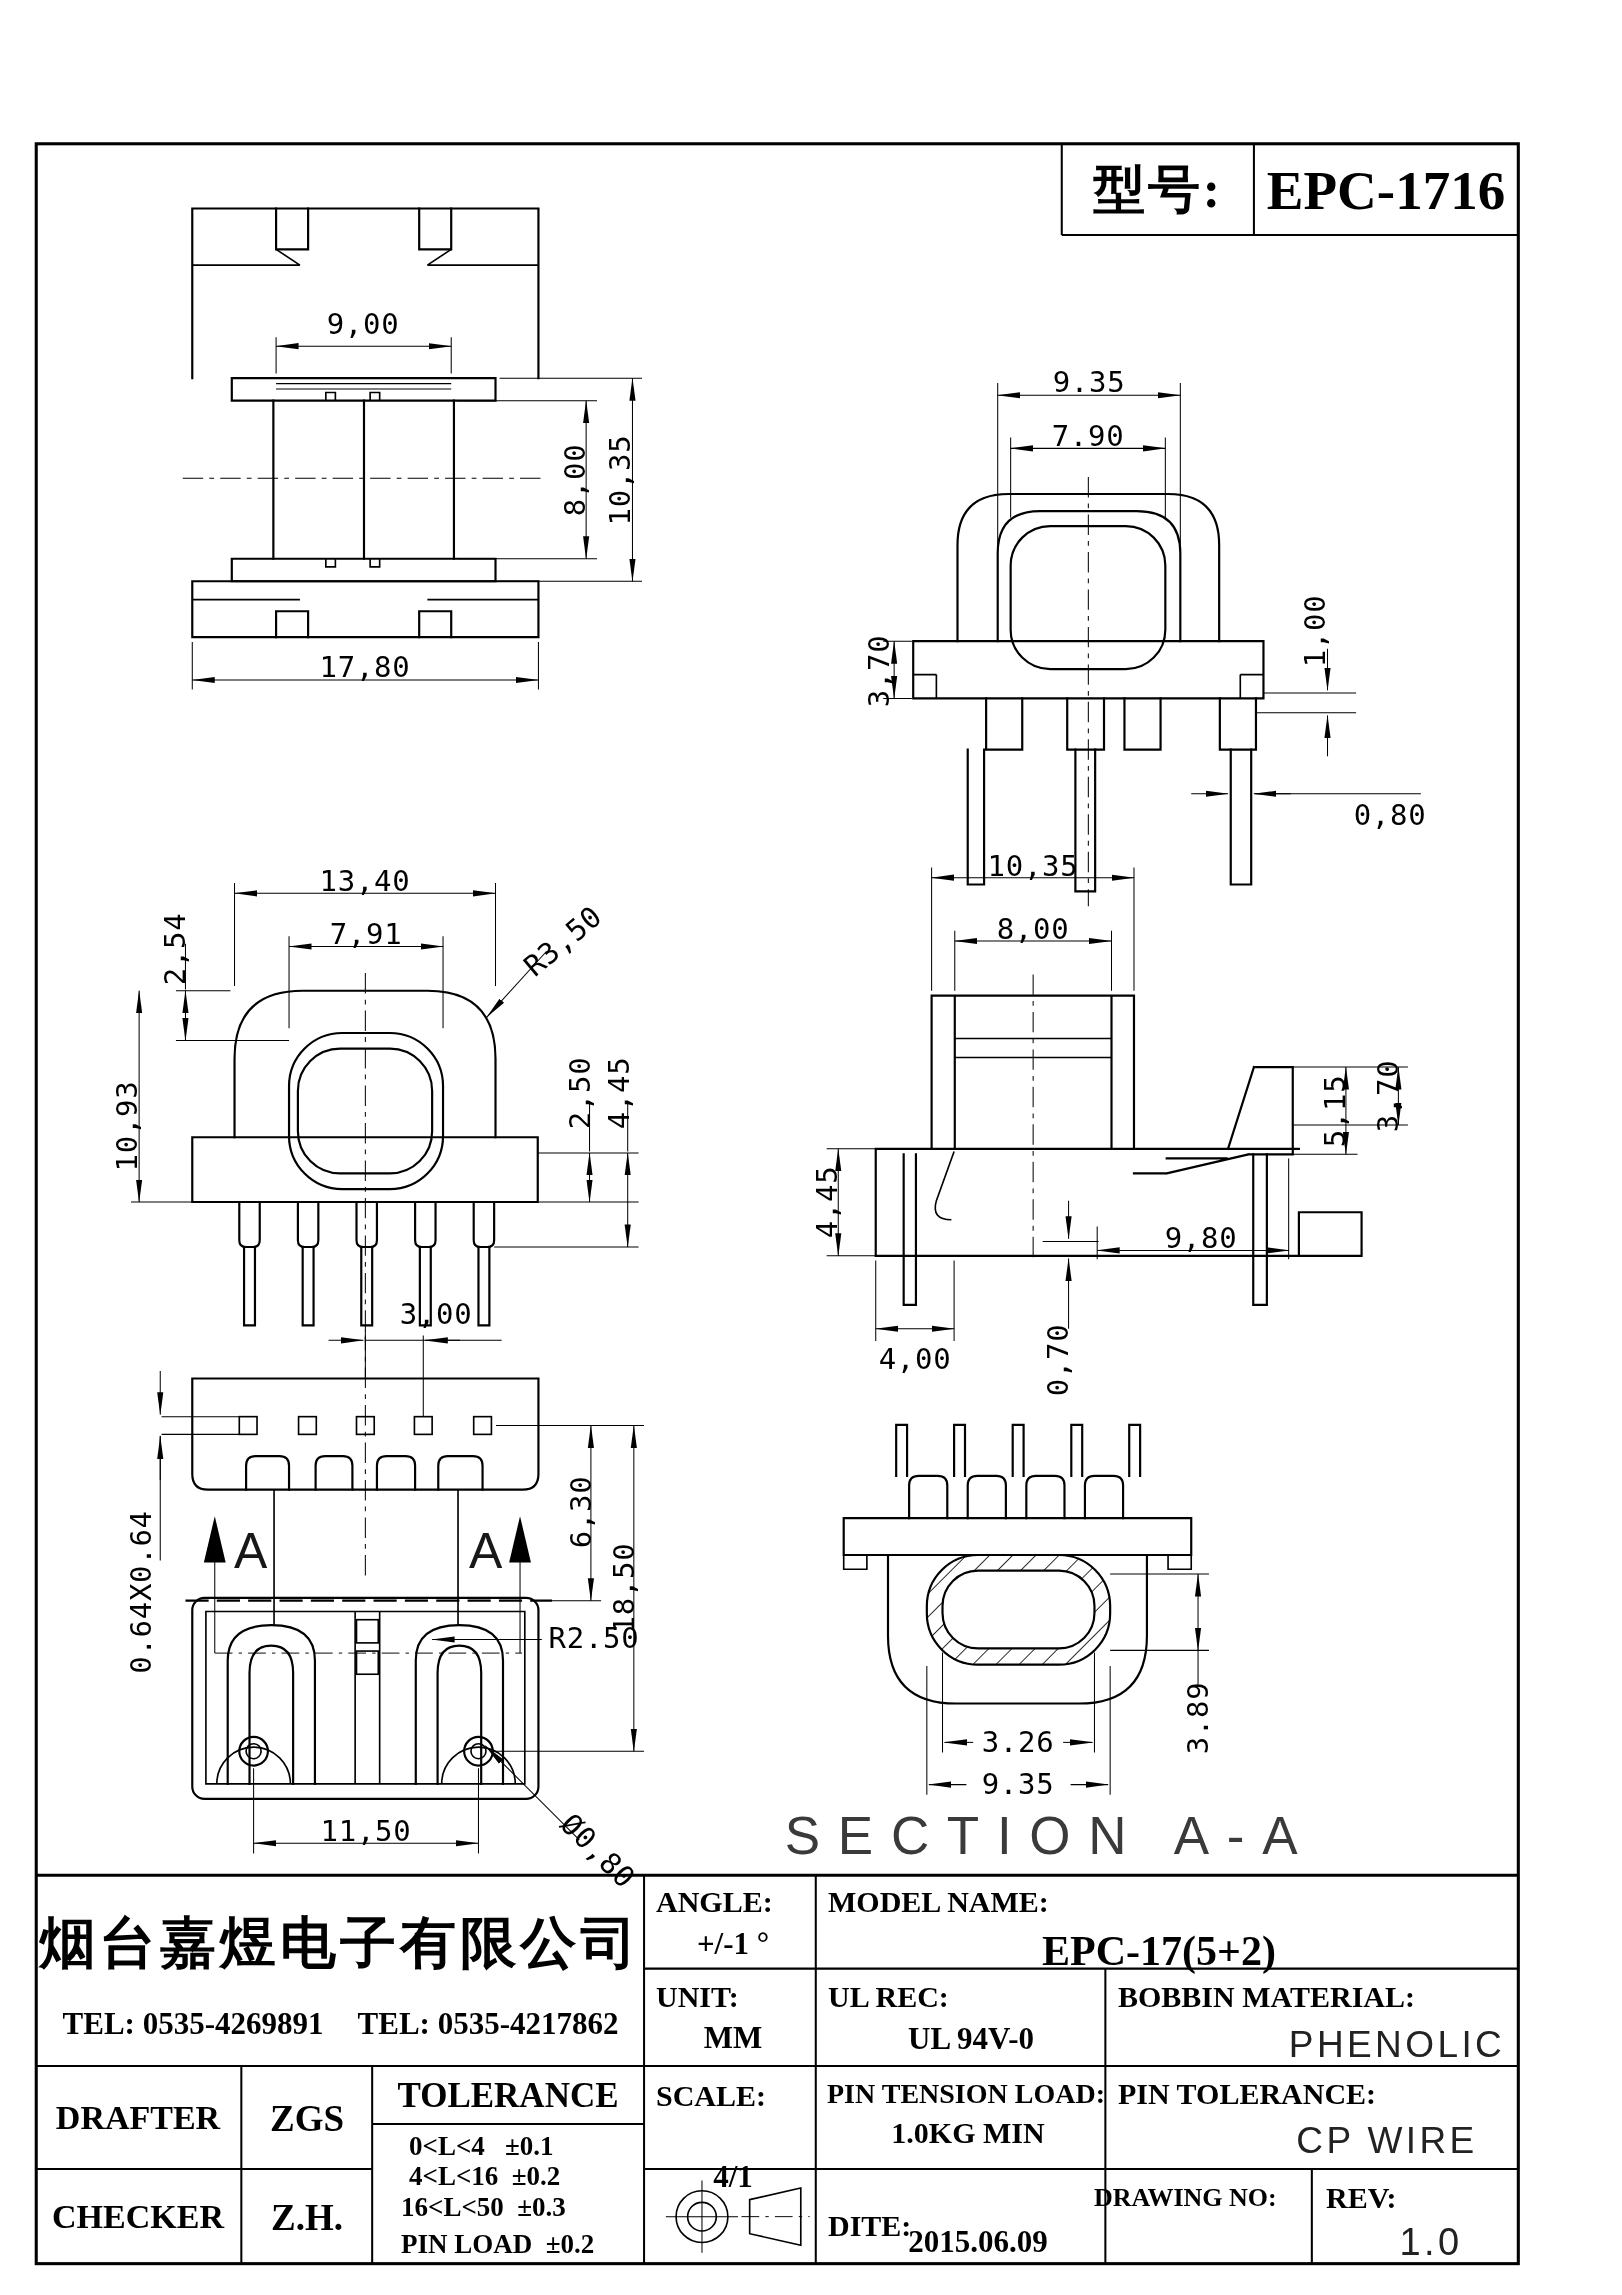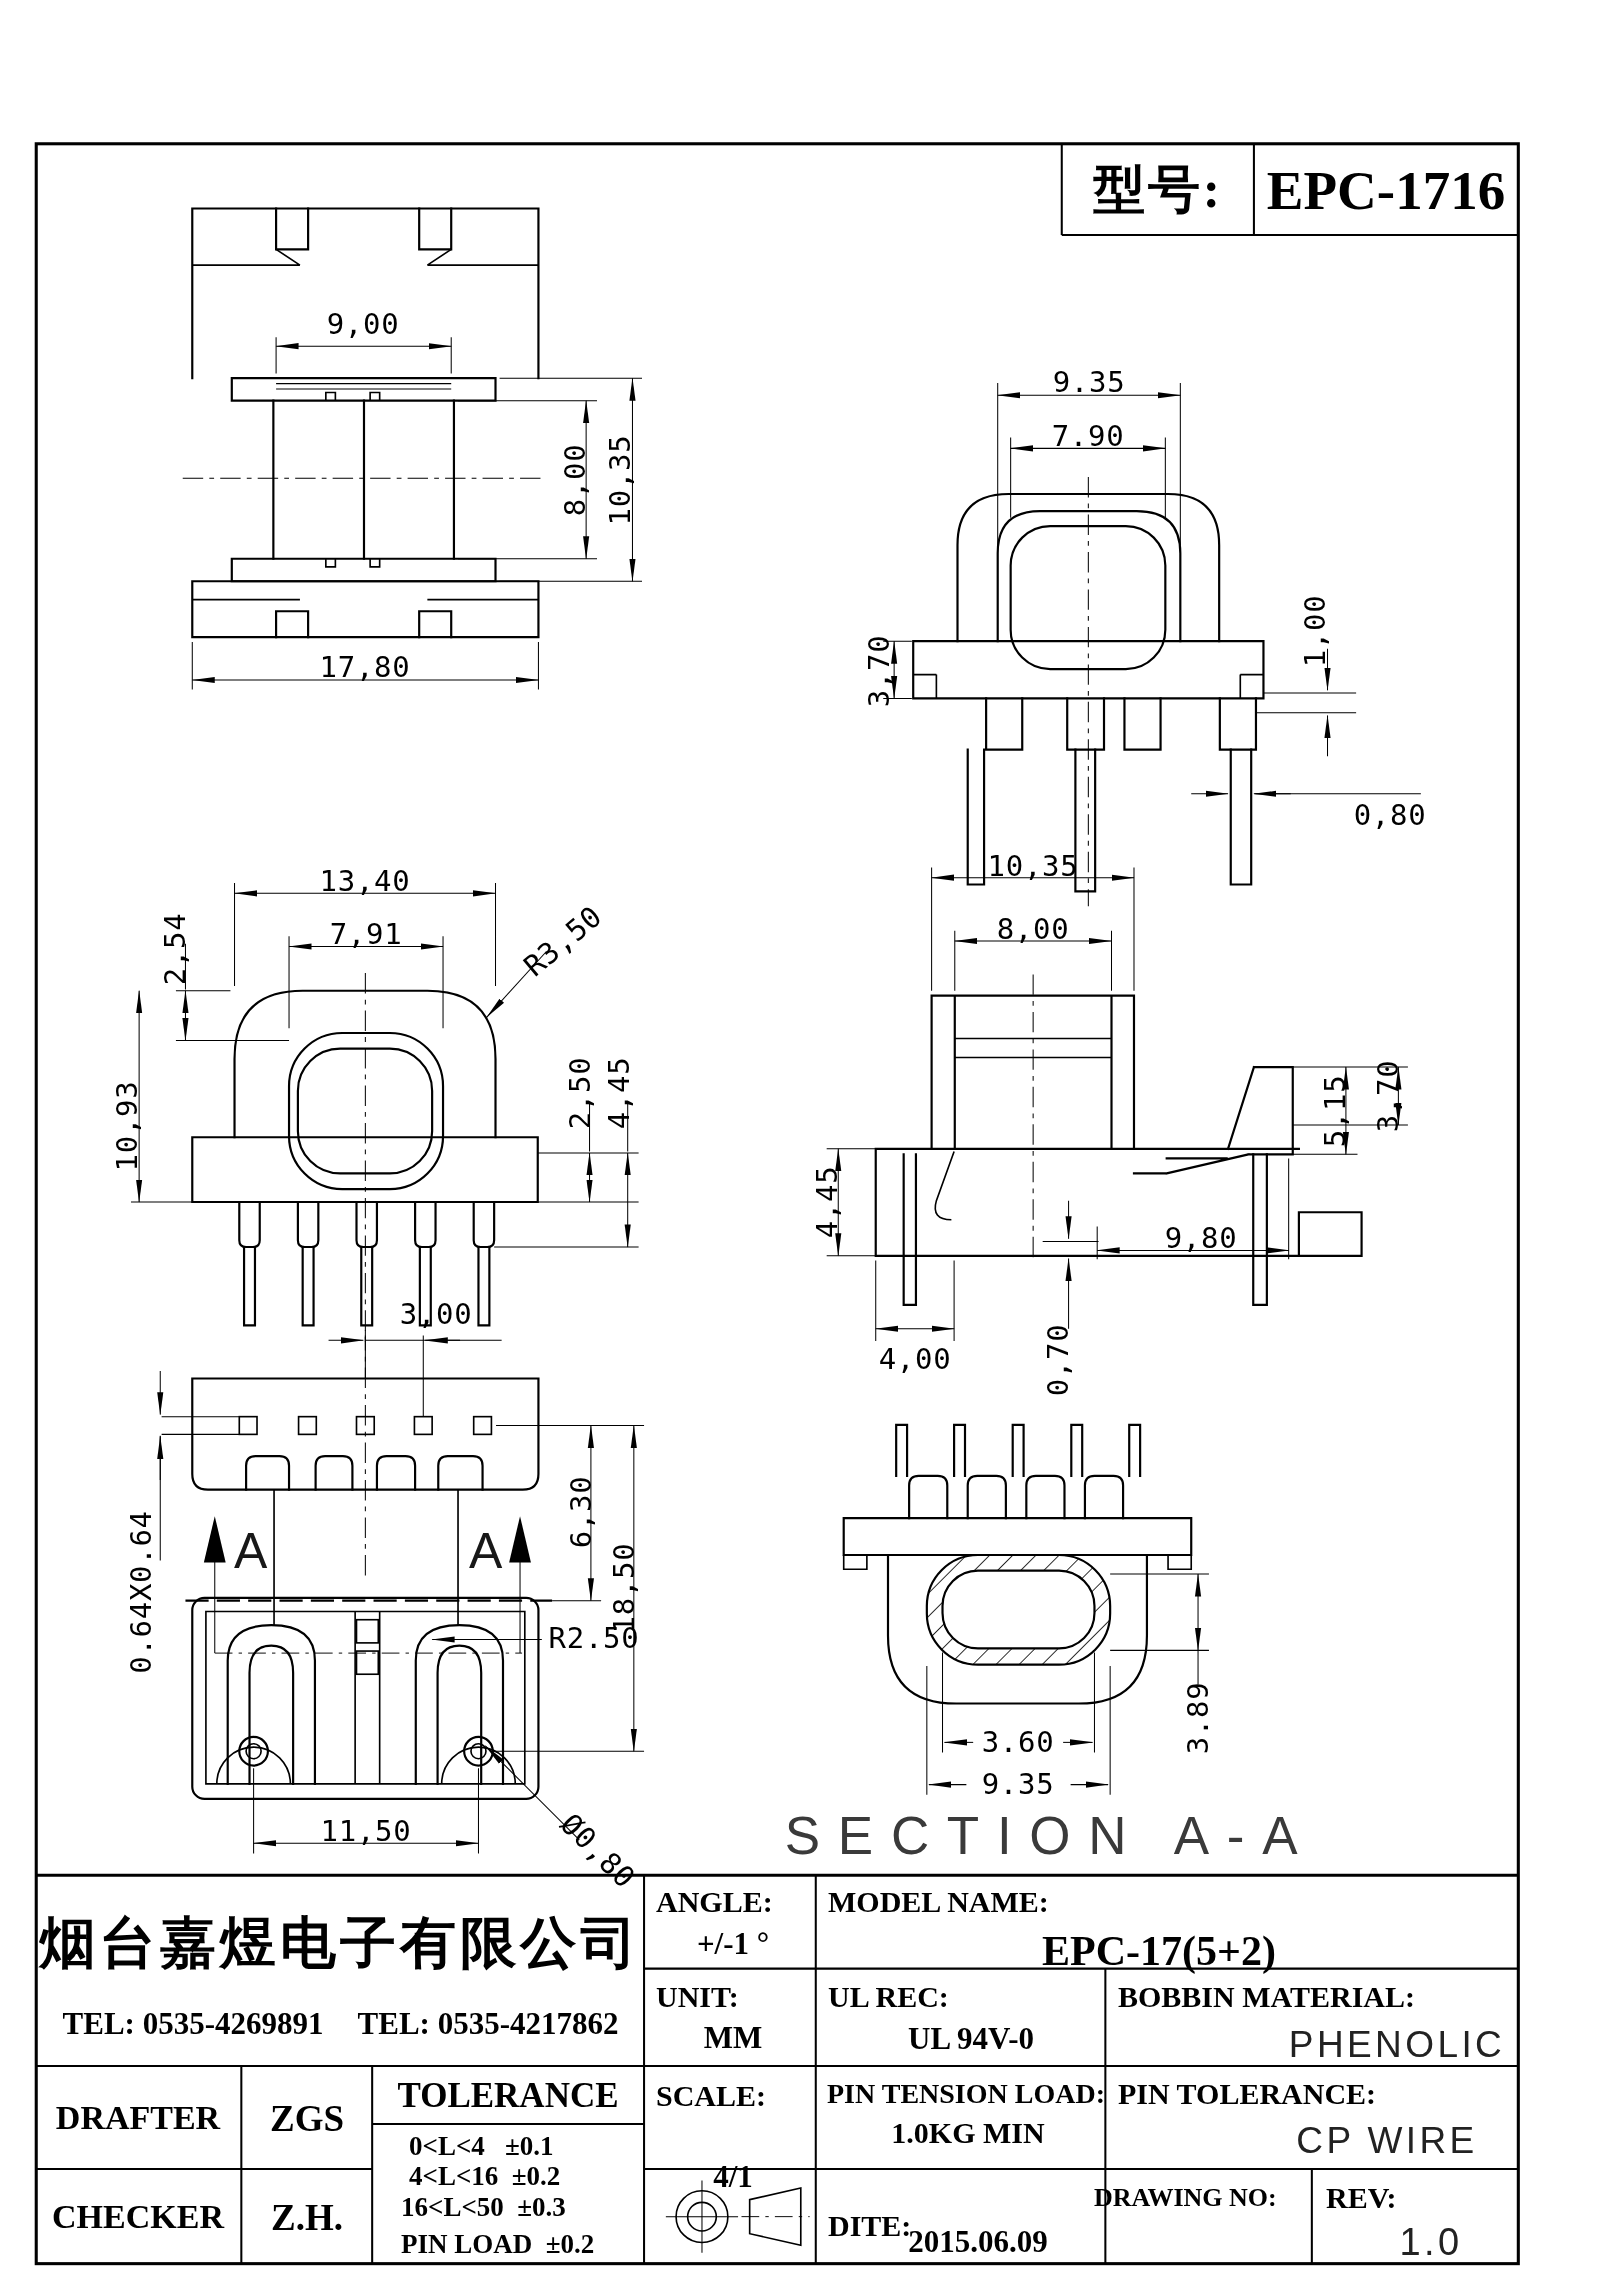--- a/index.html
+++ b/index.html
@@ -282,21 +282,21 @@
 <div class="lbl" style="left:436px;top:1314px;">3,00</div>
 <div class="lbl r90" style="left:141px;top:1592px;">0.64X0.64</div>
 <div class="lbl athin" style="left:251px;top:1551px;transform:translate(-50%,-50%);position:absolute;">A</div>
 <div class="lbl athin" style="left:486px;top:1551px;transform:translate(-50%,-50%);position:absolute;">A</div>
 <div class="lbl r90" style="left:581px;top:1512px;">6,30</div>
 <div class="lbl r90" style="left:624px;top:1588px;">18,50</div>
 <div class="lbl" style="left:594px;top:1638px;">R2.50</div>
 <div class="lbl" style="left:366px;top:1831px;">11,50</div>
 <div class="lbl r45" style="left:598px;top:1851px;">Ø0,80</div>
 
-<div class="lbl" style="left:1018px;top:1742px;">3.60</div>
+<div class="lbl" style="left:1018px;top:1742px;">3.26</div>
 <div class="lbl" style="left:1018px;top:1784px;">9.35</div>
 <div class="lbl r90" style="left:1198px;top:1718px;">3.89</div>
 <div class="lbl secA" style="left:1050px;top:1835px;transform:translate(-50%,-50%);position:absolute;">SECTION A-A</div>
 
 <div class="tb tbc" style="left:1158px;top:190px;font-size:52px;letter-spacing:2.7px;">型号:</div>
 <div class="tb tbc" style="left:1386px;top:190px;font-size:55px;">EPC-1716</div>
 
 <div class="tb tbc" style="left:340px;top:1944px;font-size:56px;letter-spacing:4.1px;">烟台嘉煜电子有限公司</div>
 <div class="tb tbc" style="left:193px;top:2024px;font-size:31px;">TEL: 0535-4269891</div>
 <div class="tb tbc" style="left:488px;top:2024px;font-size:31px;">TEL: 0535-4217862</div>

